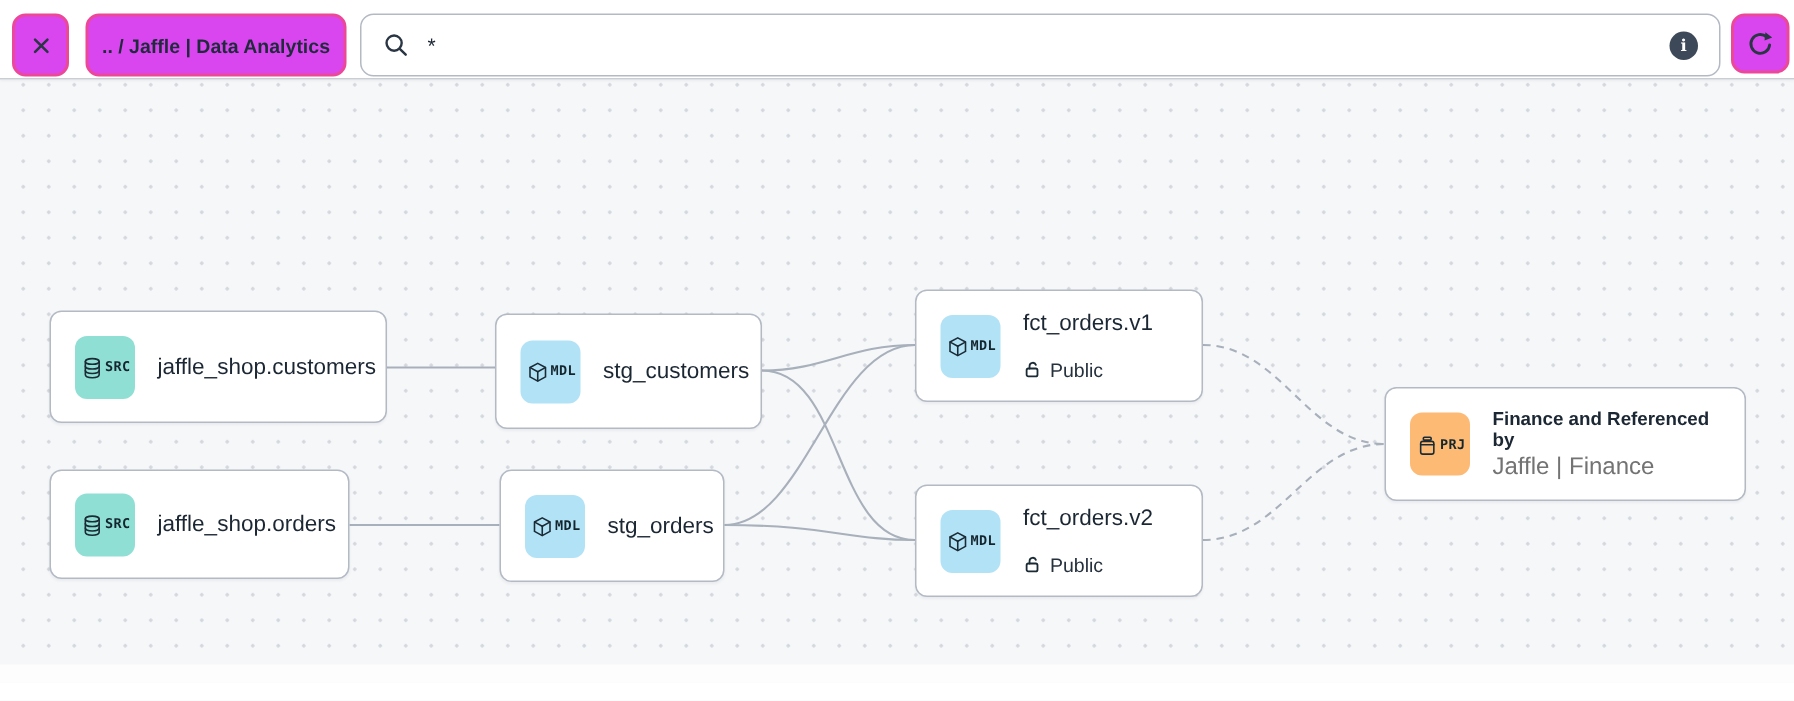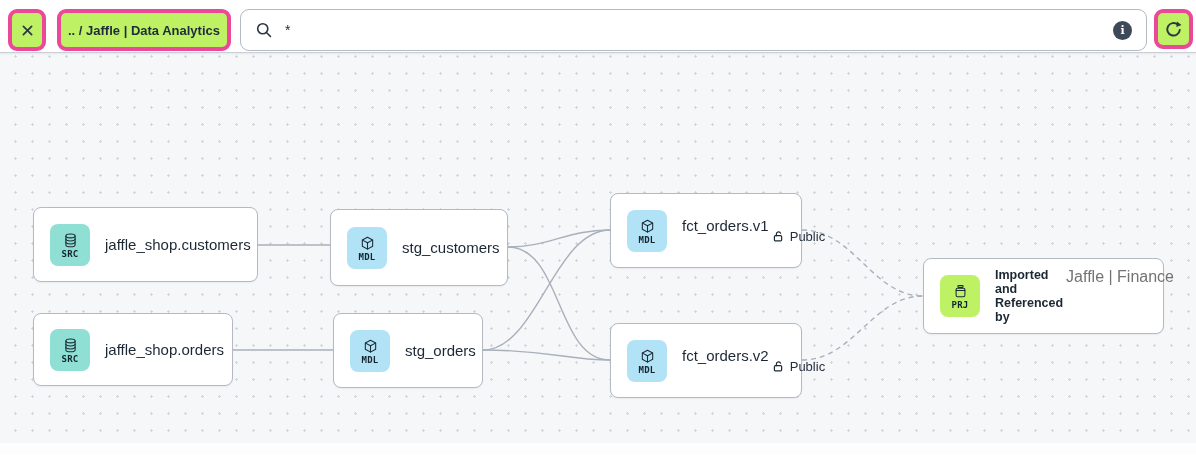--- a/index.html
+++ b/index.html
@@ -9,21 +9,21 @@
     font-family:"Liberation Sans", sans-serif; color:#1c2734;
   }
 
   
   .toolbar {
     position:absolute; left:0; top:0; width:1196px; height:53px;
     background:#ffffff; border-bottom:1px solid #c9cdd4;
     box-shadow:0 1px 2px rgba(20,28,40,.07); z-index:30;
   }
   .tb-btn {
-    position:absolute; background:#bef264; border:4px solid #ec4899;
+    position:absolute; background:#d946ef; border:2px solid #ec4899;
     border-radius:9px; display:flex; align-items:center; justify-content:center;
     cursor:pointer;
   }
   .close-btn   { left:8px;    top:9px;  width:38px;  height:42px; }
   .crumb-btn   { left:57px;   top:9px;  width:174px; height:42px; font-size:13px; font-weight:700; color:#1f2b3a; }
   .refresh-btn { left:1154px; top:9px;  width:39px;  height:40px; }
   .searchbox {
     position:absolute; left:240px; top:9px; width:907px; height:42px;
     background:#fff; border:1px solid #b3bac4; border-radius:9px;
     display:flex; align-items:center; padding:0 14px; gap:12px;
@@ -54,29 +54,29 @@
 
   
   .node {
     position:absolute; z-index:5; background:#ffffff;
     border:1px solid #b3bac4; border-radius:8px;
     display:flex; align-items:center; gap:15px; padding:0 16px;
     box-shadow:0 1px 2px rgba(16,24,40,.05); cursor:pointer;
   }
   .badge {
     width:40px; height:42px; border-radius:8px; flex:0 0 auto;
-    display:flex; flex-direction:column; align-items:center; justify-content:center;
+    display:flex; flex-direction:row; align-items:center; justify-content:center;
     padding-top:2px;
   }
   .badge-label {
     font-family:"DejaVu Sans Mono", monospace; font-size:9px; font-weight:700;
     color:#14252e; letter-spacing:.2px; line-height:1.1; margin-top:1px;
   }
   .node-title { font-size:15px; color:#1c2734; white-space:nowrap; }
-  .node-col { display:flex; flex-direction:row; justify-content:center; gap:3px; }
+  .node-col { display:flex; flex-direction:column; justify-content:center; gap:3px; }
   .access-row { display:flex; align-items:center; gap:5px; font-size:13px; color:#26313e;margin-top:12px; }
   .node-subtitle { font-size:12.5px; font-weight:700; color:#1c2734; }
   .node-title-lg { font-size:16px; color:#737373; white-space:nowrap; }
 
   .icon-stroke { stroke:#1b2b36; fill:none; stroke-width:1.5; stroke-linecap:round; stroke-linejoin:round; }
   .tool-stroke { stroke:#2b3644; fill:none; stroke-width:2; stroke-linecap:round; stroke-linejoin:round; }
 </style>
 </head>
 <body>
 
@@ -181,30 +181,30 @@
       <svg width="13" height="13" viewBox="0 0 14 14">
         <rect class="icon-stroke" style="stroke-width:1.3" x="2.6" y="6.1" width="7.8" height="5.7" rx="1.2"></rect>
         <path class="icon-stroke" style="stroke-width:1.3" d="M4.7 6.1 V4.3 a2.35 2.35 0 0 1 4.55 -0.8"></path>
       </svg>
       <span>Public</span>
     </span>
   </div>
 </div>
 
 <div class="node" style="left:923px; top:258px; width:241px; height:76px;">
-  <div class="badge" style="background: #bef264;">
+  <div class="badge" style="background: #fdba74;">
     <svg width="17" height="17" viewBox="0 0 24 24">
       <rect class="icon-stroke" x="8.3" y="3.6" width="7.4" height="2.6" rx="1.1"></rect>
       <rect class="icon-stroke" x="5.8" y="7.4" width="12.4" height="12" rx="2"></rect>
       <path class="icon-stroke" d="M5.8 10.6 H18.2"></path>
     </svg>
     <span class="badge-label">PRJ</span>
   </div>
   <div class="node-col">
-    <span class="node-subtitle">Imported and Referenced by</span>
+    <span class="node-subtitle">Finance and Referenced by</span>
     <span class="node-title-lg">Jaffle | Finance</span>
   </div>
 </div>
 
 <div class="toolbar">
 
   <div class="tb-btn close-btn">
     <svg width="15" height="15" viewBox="0 0 20 20">
       <path class="tool-stroke" style="stroke-width:2.3" d="M4.5 4.5 L15.5 15.5 M15.5 4.5 L4.5 15.5"></path>
     </svg>

